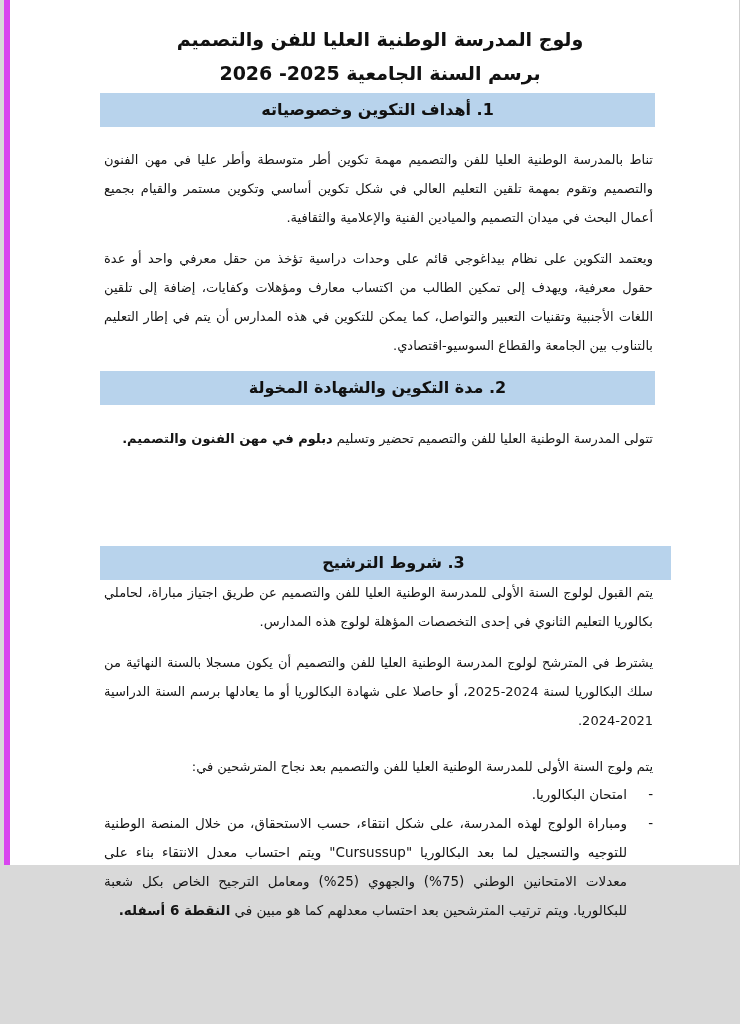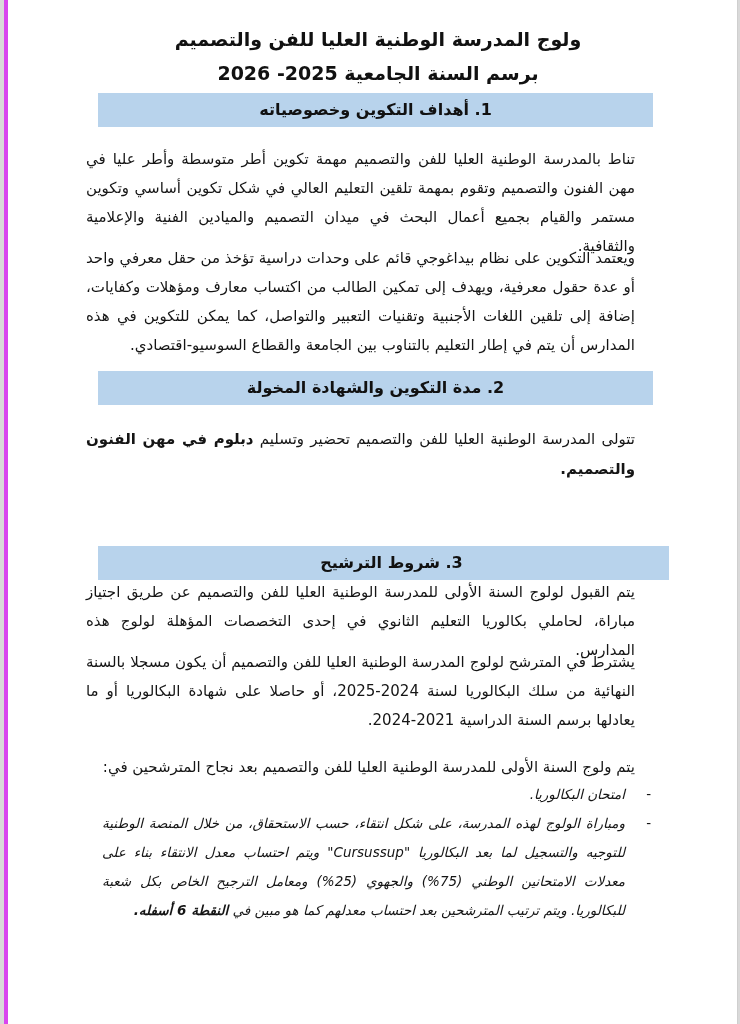--- a/index.html
+++ b/index.html
@@ -12,23 +12,23 @@
       height: 1024px;
       overflow: hidden;
       font-family: "DejaVu Sans", sans-serif;
       color: #1a1a1a;
     }
     .page {
       position: absolute;
       left: 4px;
       top: 0;
       width: 729px;
-      height: 1024px;
+      height: 865px;
       background: #ffffff;
-      border-left: 4px solid #d946ef;
+      border-left: 6px solid #d946ef;
       border-right: 1px solid #cfcfcf;
     }
     .doc-title {
       position: absolute;
       left: 0;
       width: 740px;
       text-align: center;
       font-weight: bold;
       font-size: 19px;
       direction: rtl;
@@ -47,26 +47,26 @@
       font-weight: bold;
       font-size: 16px;
       direction: rtl;
       color: #111;
     }
     .bar-1 { top: 93px; }
     .bar-2 { top: 371px; text-align: center; }
     .bar-3 { top: 546px; padding-left: 16px; }
     .para {
       position: absolute;
-      left: 78px;
+      left: 94px;
       width: 549px;
       direction: rtl;
       text-align: justify;
       text-align-last: right;
-      font-size: 15px;
+      font-size: 13px;
       line-height: 29px;
       color: #151515;
     }
     .p1 { top: 145px; }
     .p2 { top: 244px; }
     .p3 { top: 424px; line-height: 30px; }
     .p4 { top: 456px; }
     .p5 { top: 578px; }
     .p6 { top: 648px; }
     .p7 { top: 754px; line-height: 26px; }
@@ -88,21 +88,20 @@
       flex-direction: row;
       text-align: justify;
       text-align-last: right;
     }
     .list .dash {
       flex: 0 0 26px;
       text-align: center;
     }
     .list .item-text {
       flex: 1 1 auto;
-      font-style: italic;
     }
     b { font-weight: bold; }
   </style>
 </head>
 <body>
 
 <div class="page">
 
   <div class="doc-title title-1">ولوج المدرسة الوطنية العليا للفن والتصميم</div>
   <div class="doc-title title-2">برسم السنة الجامعية 2025- 2026</div>

